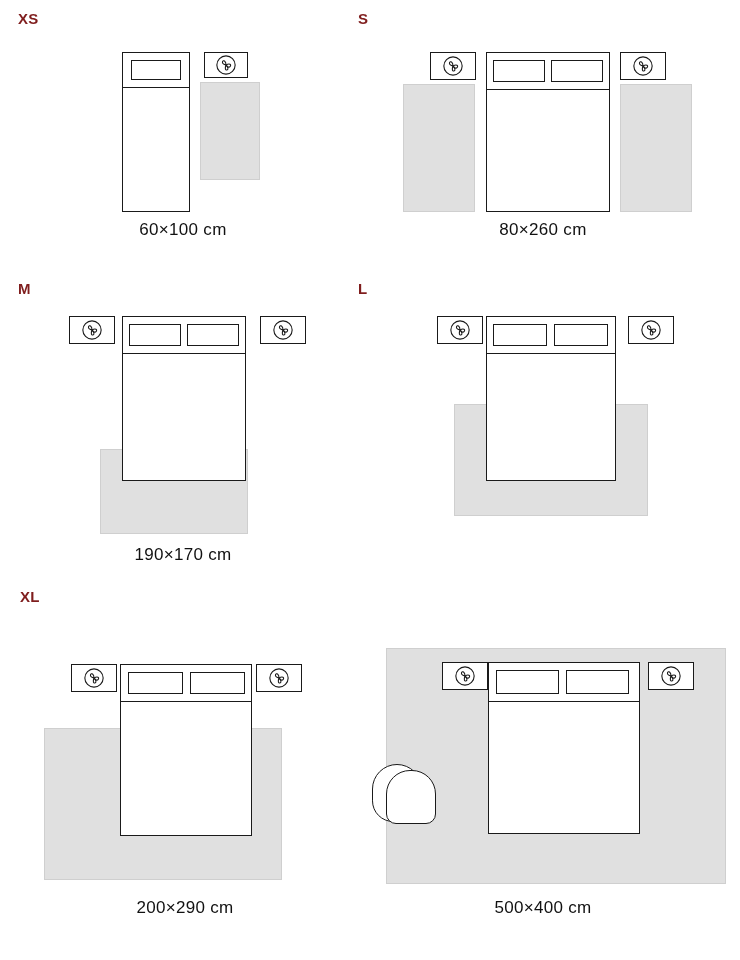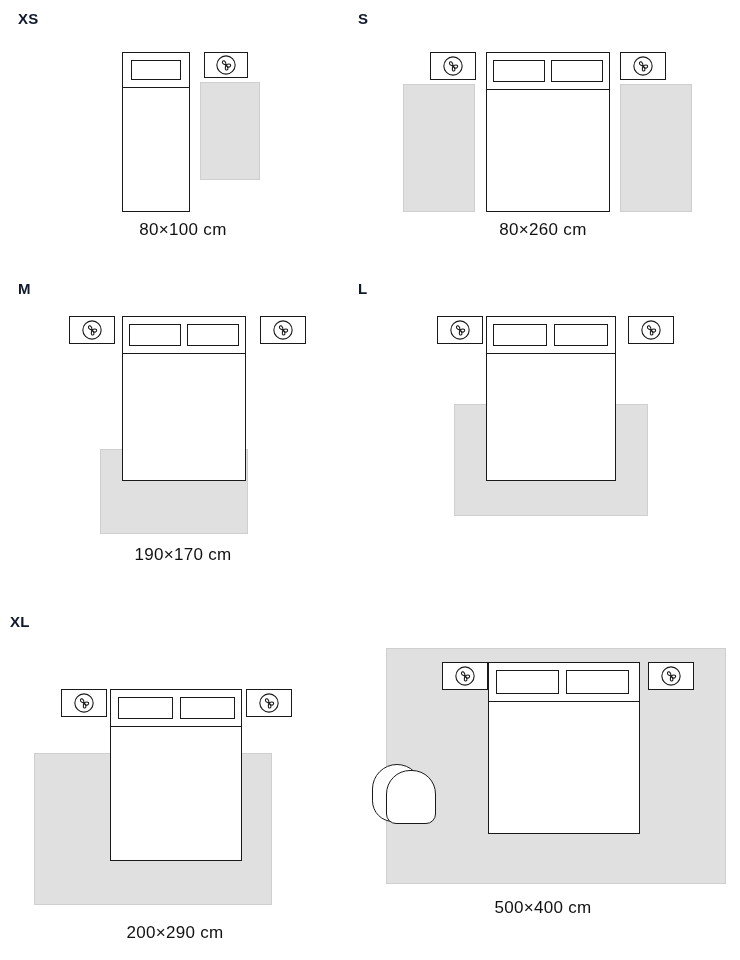--- a/index.html
+++ b/index.html
@@ -21,21 +21,21 @@
     width: 740px;
     height: 960px;
   }
   .cell {
     position: absolute;
   }
   .size-label {
     font-size: 15px;
     font-weight: bold;
     letter-spacing: 0.2px;
-    color: #0f172a;
+    color: #7f1d1d;
   }
   .dim-label {
     font-size: 17px;
     color: #111111;
     text-align: center;
     width: 100%;
     letter-spacing: 0.3px;
   }
   .stage {
     position: relative;
@@ -106,21 +106,21 @@
           <path d="M12 12 C12 7.5 9 6.2 8.2 8.4 C7.5 10.4 10 11.6 12 12 Z" fill="none" stroke="#1a1a1a" stroke-width="1.2"></path>
           <path d="M12 12 C16 9.8 18 11.6 16.6 13.5 C15.3 15.3 13.2 13.8 12 12 Z" fill="none" stroke="#1a1a1a" stroke-width="1.2"></path>
           <path d="M12 12 C10.2 16.2 11.6 18.2 13.4 17.2 C15.1 16.2 13.6 13.6 12 12 Z" fill="none" stroke="#1a1a1a" stroke-width="1.2"></path>
         </svg>
       </div>
 
       <div class="bed" style="left:104px; top:30px; width:68px; height:160px;"></div>
       <div class="headboard" style="left:104px; top:30px; width:68px; height:36px;"></div>
       <div class="pillow" style="left:113px; top:38px; width:50px; height:20px;"></div>
     </div>
-    <div class="dim-label" style="position:absolute; left:0; top:210px;">80×100 cm</div>
+    <div class="dim-label" style="position:absolute; left:0; top:210px;">60×100 cm</div>
   </div>
 
   <div class="cell" style="left:358px; top:10px; width:370px; height:250px;">
     <div class="size-label">S</div>
     <div class="stage" style="position:absolute; left:0; top:12px; width:370px; height:185px;">
 
       <div class="rug" style="left:45px; top:62px; width:72px; height:128px;"></div>
 
       <div class="rug" style="left:262px; top:62px; width:72px; height:128px;"></div>
 
@@ -203,21 +203,21 @@
         </svg>
       </div>
 
       <div class="bed" style="left:128px; top:22px; width:130px; height:165px;"></div>
       <div class="headboard" style="left:128px; top:22px; width:130px; height:38px;"></div>
       <div class="pillow" style="left:135px; top:30px; width:54px; height:22px;"></div>
       <div class="pillow" style="left:196px; top:30px; width:54px; height:22px;"></div>
     </div>
   </div>
 
-  <div class="cell" style="left:10px; top:588px; width:330px; height:340px;margin-top:25px;">
+  <div class="cell" style="left:20px; top:588px; width:330px; height:340px;">
     <div class="size-label">XL</div>
     <div class="stage" style="position:absolute; left:0; top:40px; width:330px; height:260px;">
 
       <div class="rug" style="left:24px; top:100px; width:238px; height:152px;"></div>
 
       <div class="nightstand" style="left:51px; top:36px; width:46px; height:28px;">
         <svg class="lamp-icon" viewBox="0 0 24 24">
           <circle cx="12" cy="12" r="10" fill="none" stroke="#1a1a1a" stroke-width="1.2"></circle>
           <path d="M12 12 C12 7.5 9 6.2 8.2 8.4 C7.5 10.4 10 11.6 12 12 Z" fill="none" stroke="#1a1a1a" stroke-width="1.2"></path>
           <path d="M12 12 C16 9.8 18 11.6 16.6 13.5 C15.3 15.3 13.2 13.8 12 12 Z" fill="none" stroke="#1a1a1a" stroke-width="1.2"></path>

